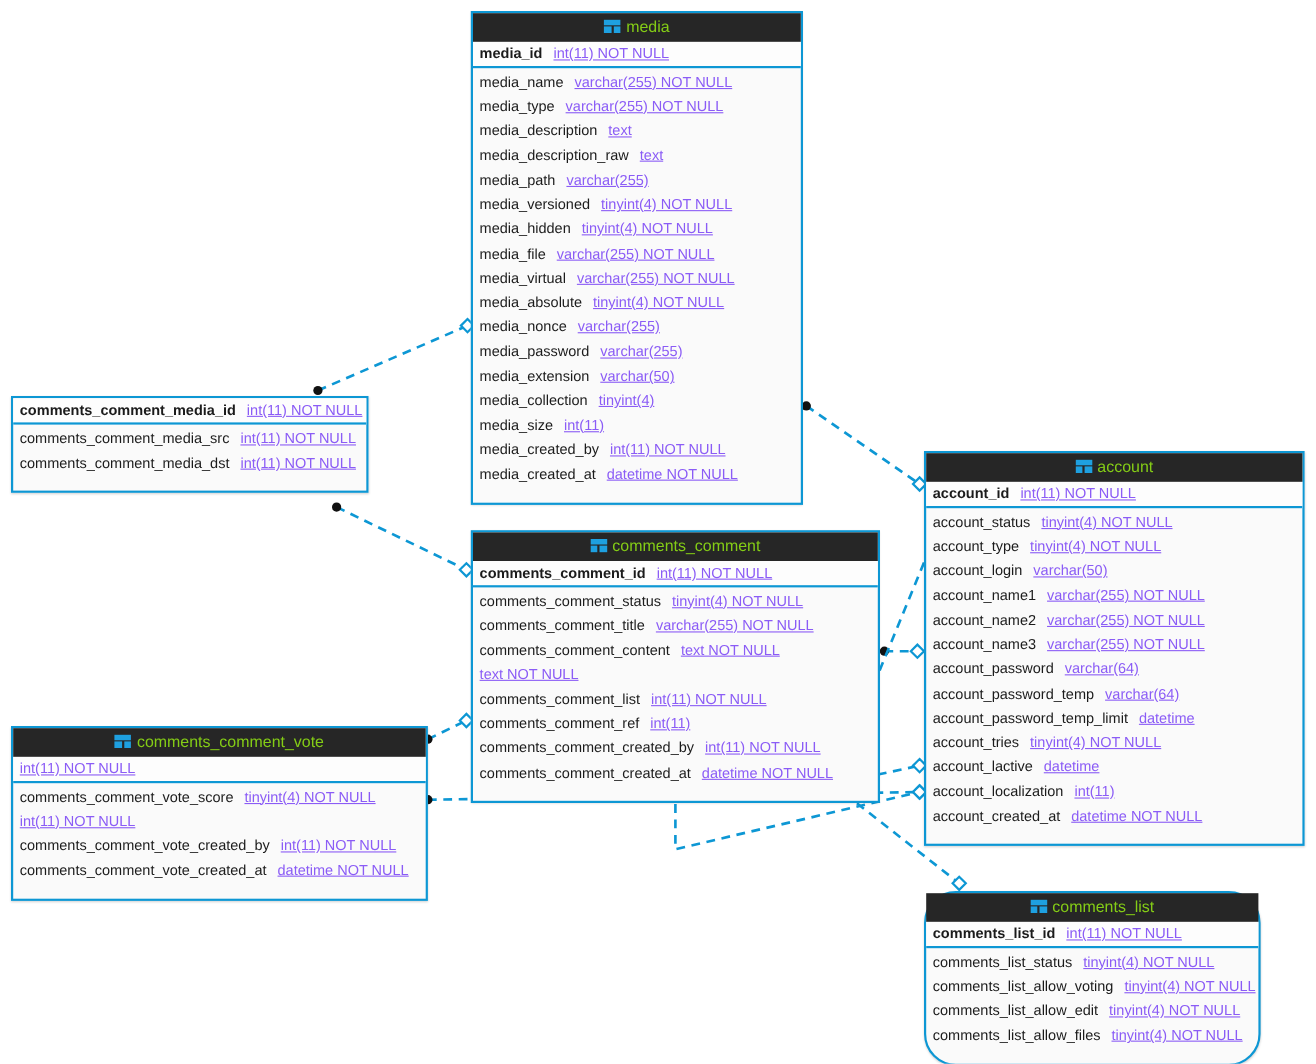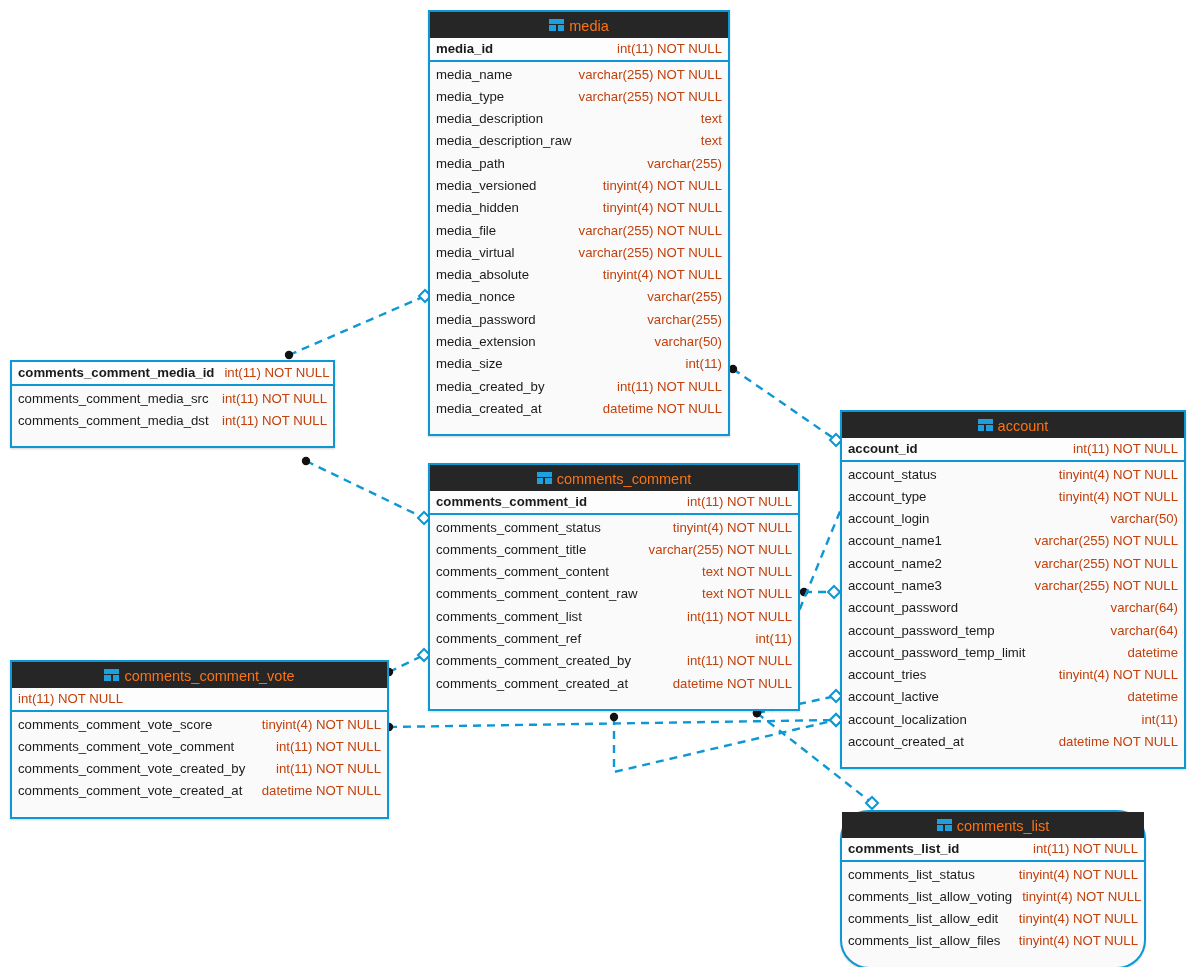--- a/index.html
+++ b/index.html
@@ -13,21 +13,21 @@
 
   .table{
     position:absolute;
     background:#fafafa;
     border:2px solid #0d97d4;
     box-sizing:border-box;
     box-shadow:0 1px 2px rgba(0,0,0,.18);
   }
   .thead{
     background:#262626;
-    color:#f97316;
+    color:#84cc16;
     font-size:14.5px;
     height:26px;
     line-height:26px;
     text-align:center;
     white-space:nowrap;
     position:relative;
   }
   .thead .tname{vertical-align:middle;}
   .ticon{
     display:inline-block;width:15px;height:12px;position:relative;
@@ -35,30 +35,29 @@
   }
   .ticon i{position:absolute;background:#1ea0e0;display:block;}
   .ticon i.bar{left:0;top:0;width:15px;height:4.5px;}
   .ticon i.c1{left:0;top:6px;width:6.7px;height:6px;}
   .ticon i.c2{left:8.3px;top:6px;width:6.7px;height:6px;}
 
   .row{
     height:22.3px;
     line-height:22.3px;
     display:flex;
-    justify-content:space-between;
     align-items:center;
     padding:0 6px;
     font-size:13.2px;
     color:#1b1b1b;
     white-space:nowrap;
     box-sizing:border-box;
   }
   .row .cname{padding-right:10px;}
-  .row .ctype{color:#c2410c;}
+  .row .ctype{color:#8b5cf6;text-decoration:underline;}
   .row.pk{
     font-weight:bold;
     border-bottom:2px solid #0d97d4;
     height:24px;line-height:24px;
     background:#fdfdfd;
   }
   .row.pk .ctype{font-weight:normal;}
   .body{padding-top:1.5px;padding-bottom:14px;}
 </style>
 </head>
@@ -150,20 +149,24 @@
         </div>
         <div class="row">
           <span class="cname">media_password</span>
           <span class="ctype">varchar(255)</span>
         </div>
         <div class="row">
           <span class="cname">media_extension</span>
           <span class="ctype">varchar(50)</span>
         </div>
         <div class="row">
+          <span class="cname">media_collection</span>
+          <span class="ctype">tinyint(4)</span>
+        </div>
+        <div class="row">
           <span class="cname">media_size</span>
           <span class="ctype">int(11)</span>
         </div>
         <div class="row">
           <span class="cname">media_created_by</span>
           <span class="ctype">int(11) NOT NULL</span>
         </div>
         <div class="row">
           <span class="cname">media_created_at</span>
           <span class="ctype">datetime NOT NULL</span>
@@ -240,41 +243,40 @@
         <div class="row">
           <span class="cname">account_localization</span>
           <span class="ctype">int(11)</span>
         </div>
         <div class="row">
           <span class="cname">account_created_at</span>
           <span class="ctype">datetime NOT NULL</span>
         </div>
       </div>
     </div>
-    <div class="table" style="left: 428px; top: 463px; width: 372px;">
+    <div class="table" style="left: 428px; top: 482px; width: 372px;">
       <div class="thead"><span class="ticon"><i class="bar"></i><i class="c1"></i><i class="c2"></i></span><span class="tname">comments_comment</span></div>
       <div class="row pk">
         <span class="cname">comments_comment_id</span>
         <span class="ctype">int(11) NOT NULL</span>
       </div>
       <div class="body">
         <div class="row">
           <span class="cname">comments_comment_status</span>
           <span class="ctype">tinyint(4) NOT NULL</span>
         </div>
         <div class="row">
           <span class="cname">comments_comment_title</span>
           <span class="ctype">varchar(255) NOT NULL</span>
         </div>
         <div class="row">
           <span class="cname">comments_comment_content</span>
           <span class="ctype">text NOT NULL</span>
         </div>
         <div class="row">
-          <span class="cname">comments_comment_content_raw</span>
           <span class="ctype">text NOT NULL</span>
         </div>
         <div class="row">
           <span class="cname">comments_comment_list</span>
           <span class="ctype">int(11) NOT NULL</span>
         </div>
         <div class="row">
           <span class="cname">comments_comment_ref</span>
           <span class="ctype">int(11)</span>
         </div>
@@ -292,21 +294,20 @@
       <div class="thead"><span class="ticon"><i class="bar"></i><i class="c1"></i><i class="c2"></i></span><span class="tname">comments_comment_vote</span></div>
       <div class="row pk">
         <span class="ctype">int(11) NOT NULL</span>
       </div>
       <div class="body">
         <div class="row">
           <span class="cname">comments_comment_vote_score</span>
           <span class="ctype">tinyint(4) NOT NULL</span>
         </div>
         <div class="row">
-          <span class="cname">comments_comment_vote_comment</span>
           <span class="ctype">int(11) NOT NULL</span>
         </div>
         <div class="row">
           <span class="cname">comments_comment_vote_created_by</span>
           <span class="ctype">int(11) NOT NULL</span>
         </div>
         <div class="row">
           <span class="cname">comments_comment_vote_created_at</span>
           <span class="ctype">datetime NOT NULL</span>
         </div>

